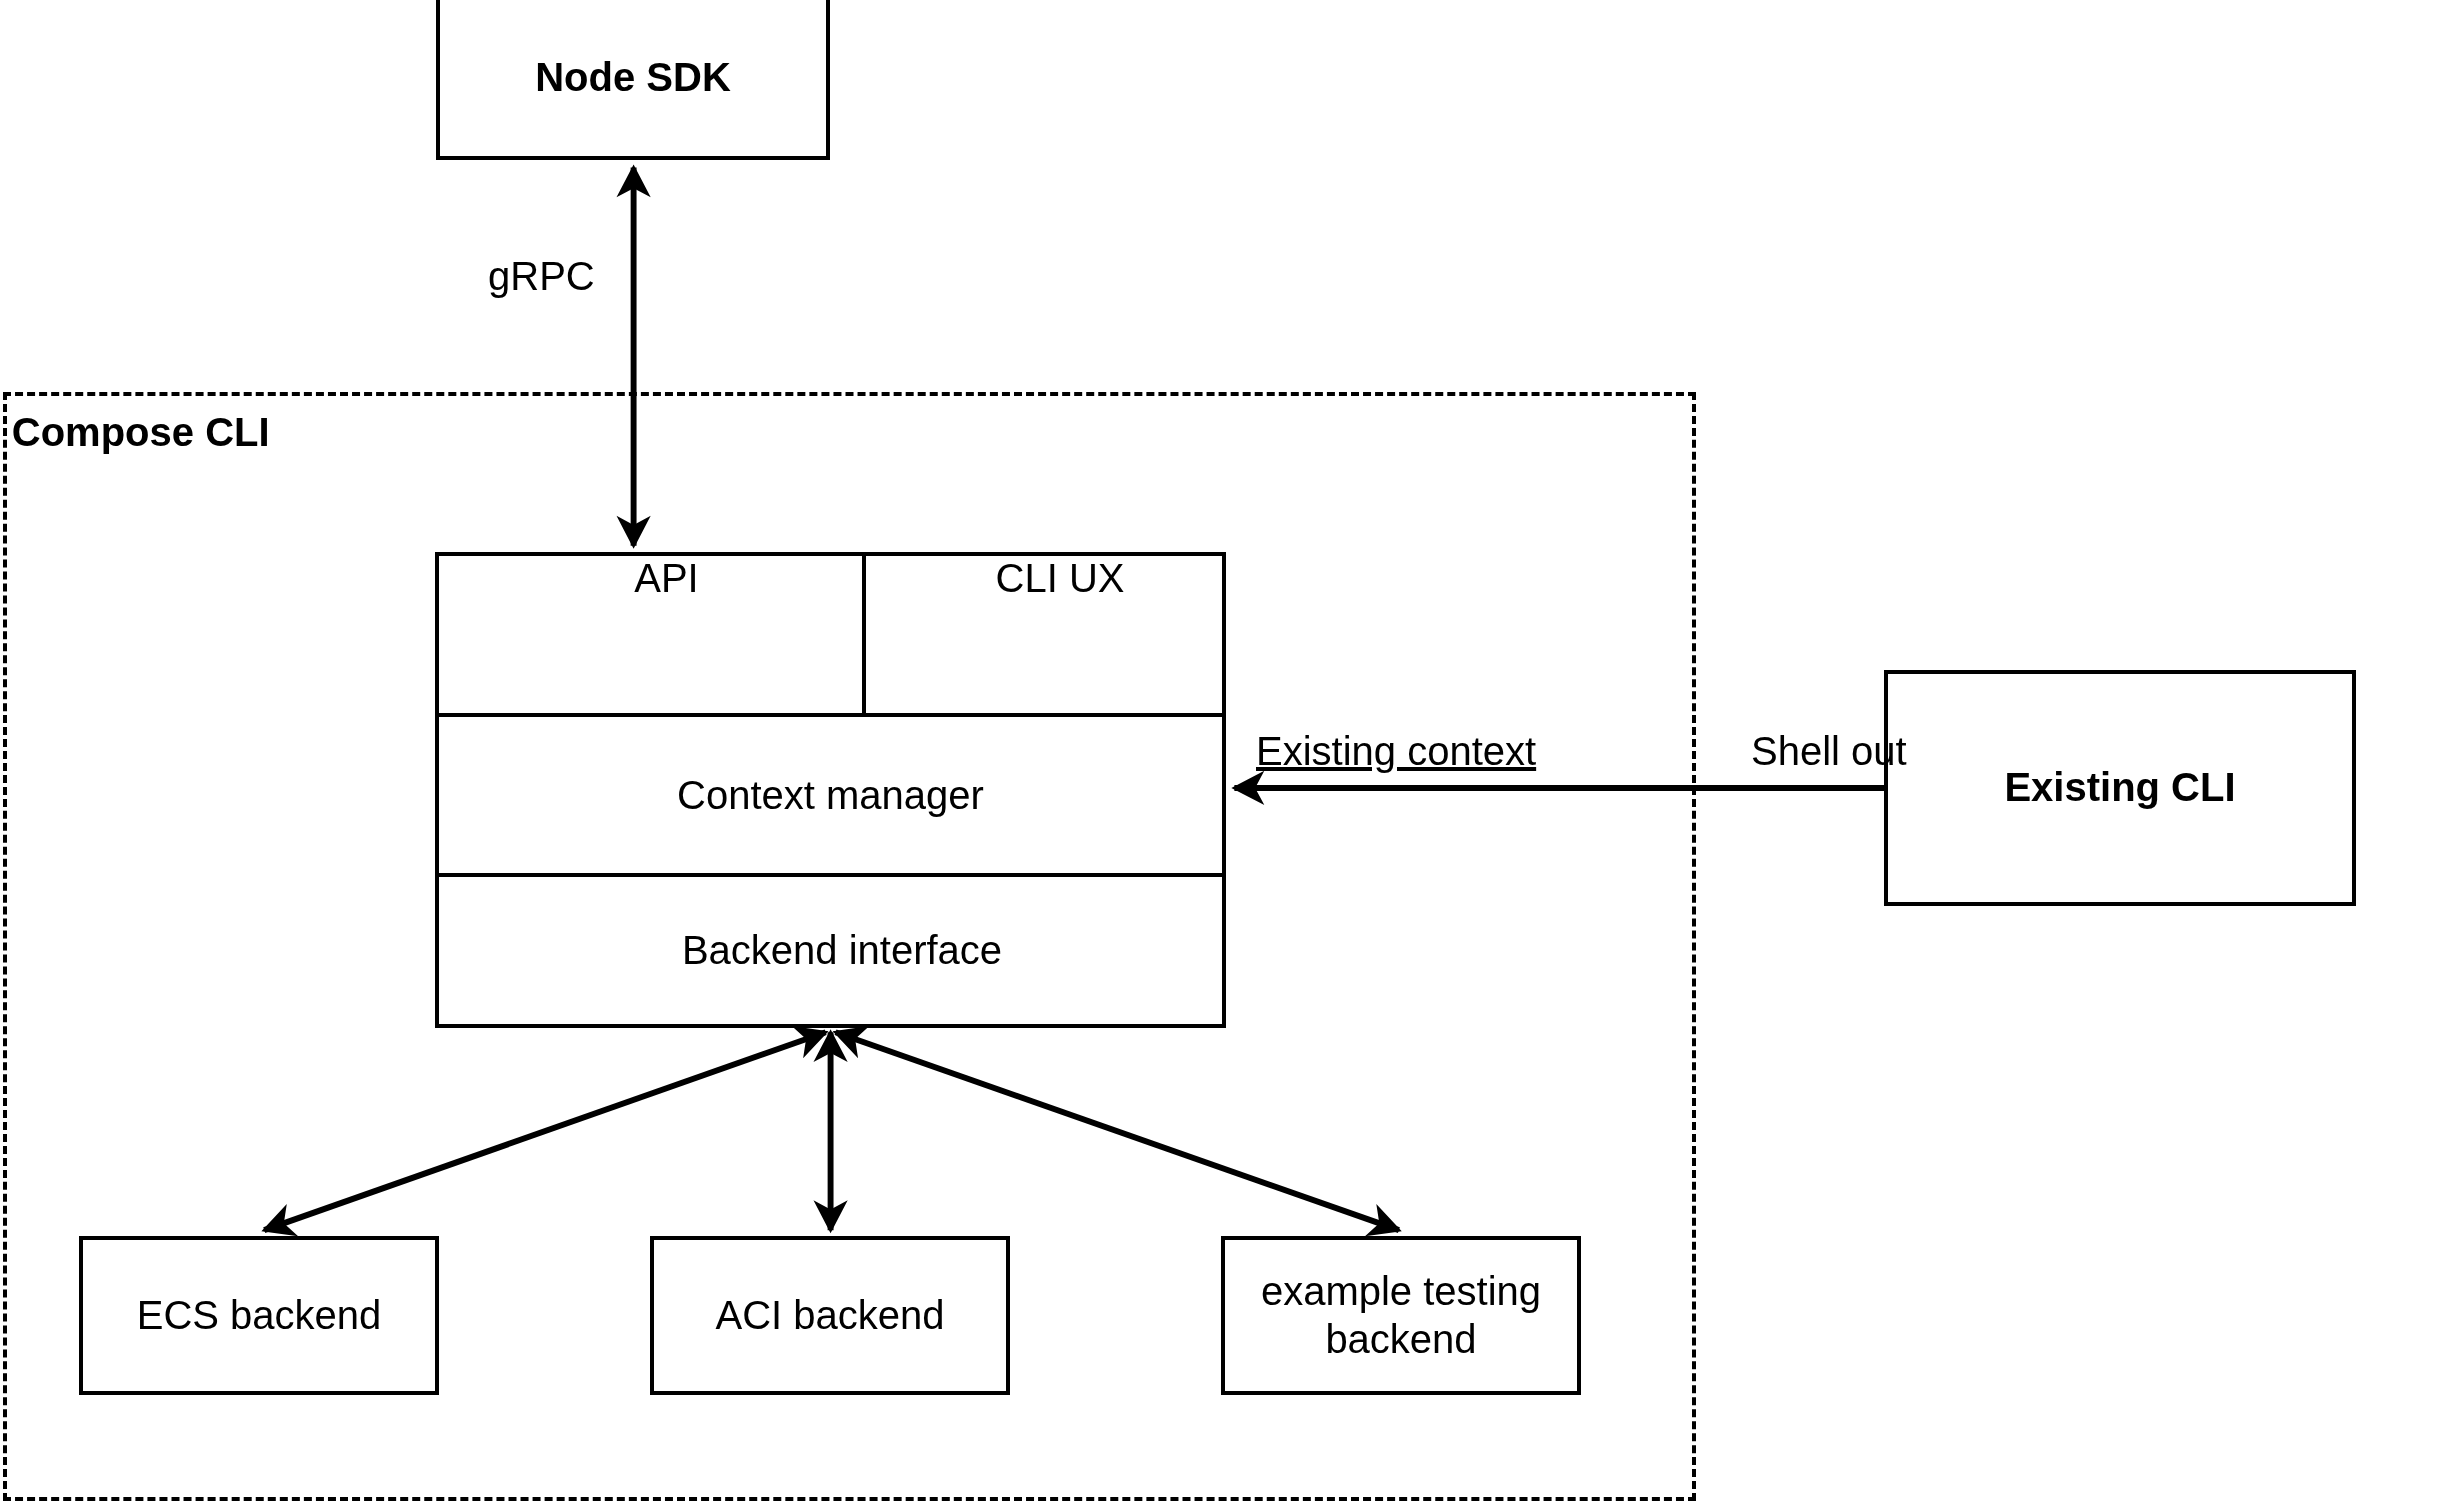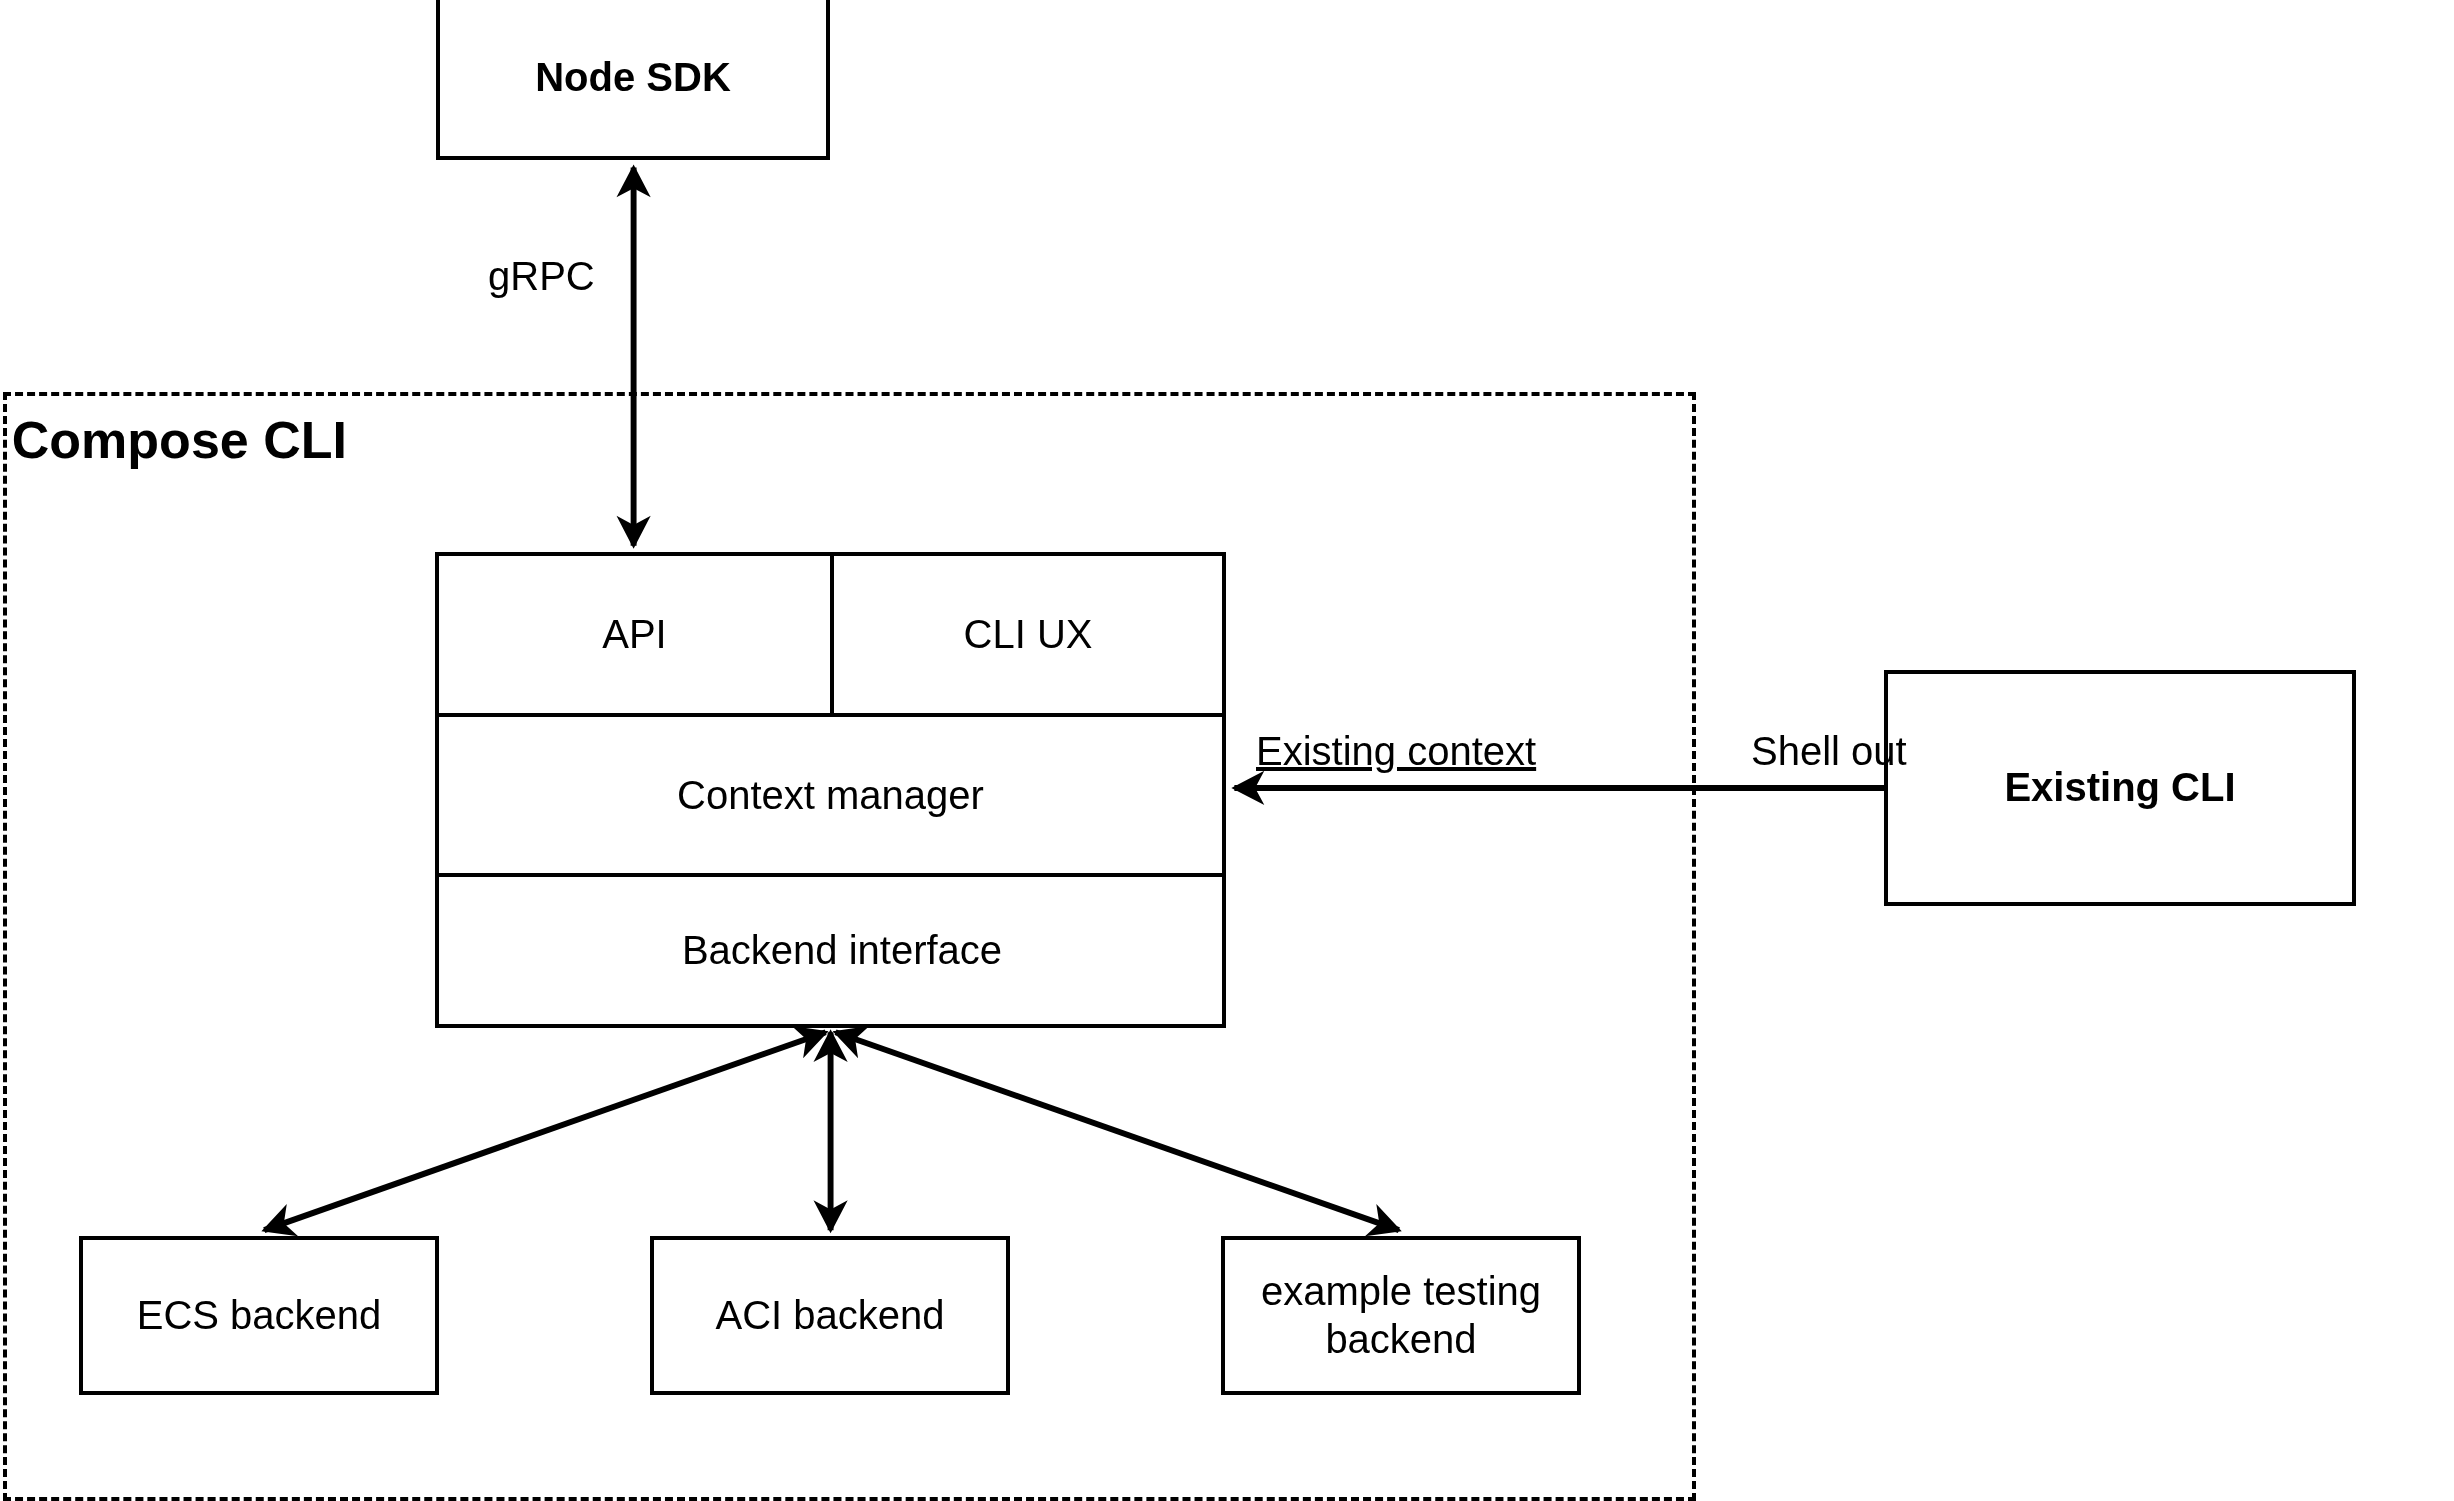--- a/index.html
+++ b/index.html
@@ -48,21 +48,21 @@
     left: 3px; top: 392px;
     width: 1693px; height: 1109px;
     box-sizing: border-box;
     border: 4.9px dashed #000000;
     background: transparent;
     z-index: 1;
   }
   #compose-cli-label {
     position: absolute;
     left: 11.8px; top: 410px;
-    font-size: 52px;
+    font-size: 40px;
     font-weight: bold;
     color: #000000;
     z-index: 4;
     white-space: nowrap;
   }
 
   
   #core-stack {
     position: absolute;
     left: 435px; top: 552px;
@@ -80,23 +80,23 @@
     color: #000000;
     font-size: 40px;
   }
   #row-top { height: 161px; border-bottom: 4.9px solid #000000; }
   #row-mid { height: 160px; border-bottom: 4.9px solid #000000;
              align-items: center; justify-content: center; }
   #row-bot { flex: 1 1 auto; align-items: center; justify-content: center; padding-left: 23px; }
   .stack-cell {
     box-sizing: border-box;
     display: flex;
-    align-items: center;
     justify-content: center;
     text-align: center;
+    margin-left: 32px;
   }
   #cell-api { width: 395px; border-right: 4.9px solid #000000; }
   #cell-cliux { flex: 1 1 auto; }
 
   
   #existing-cli { left: 1884px; top: 670px; width: 472px; height: 236px; }
 
   
   #ecs-backend { left: 79px; top: 1236px; width: 360px; height: 159px; }
   #aci-backend { left: 650px; top: 1236px; width: 360px; height: 159px; }

